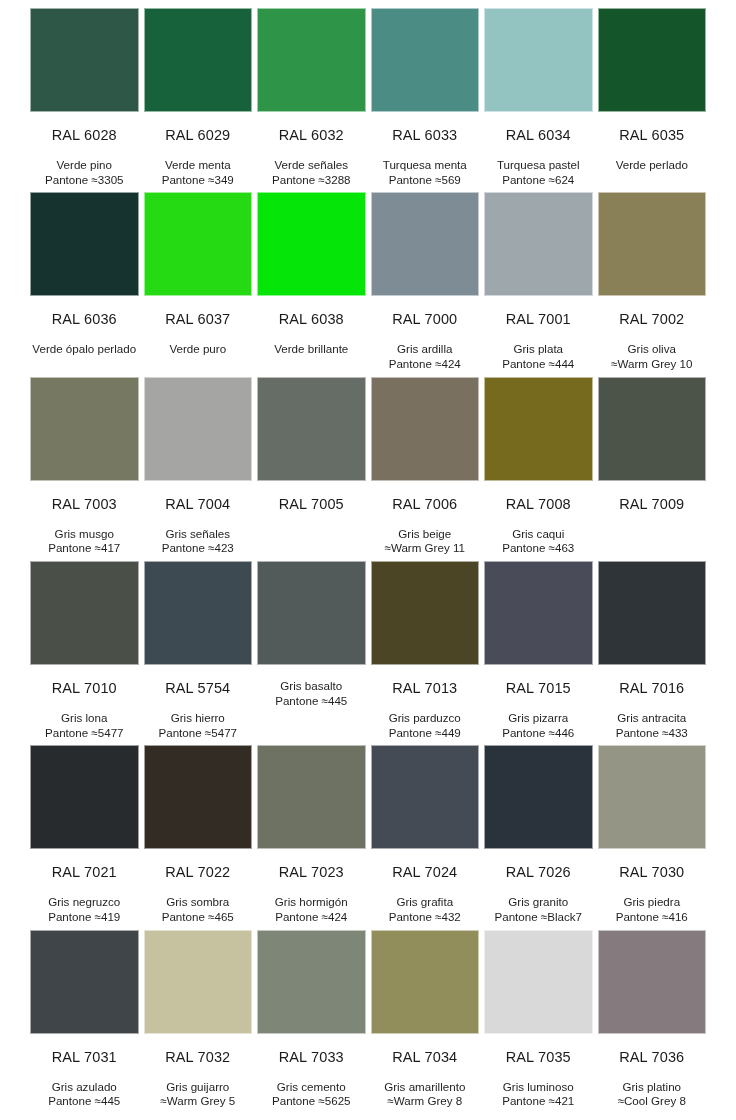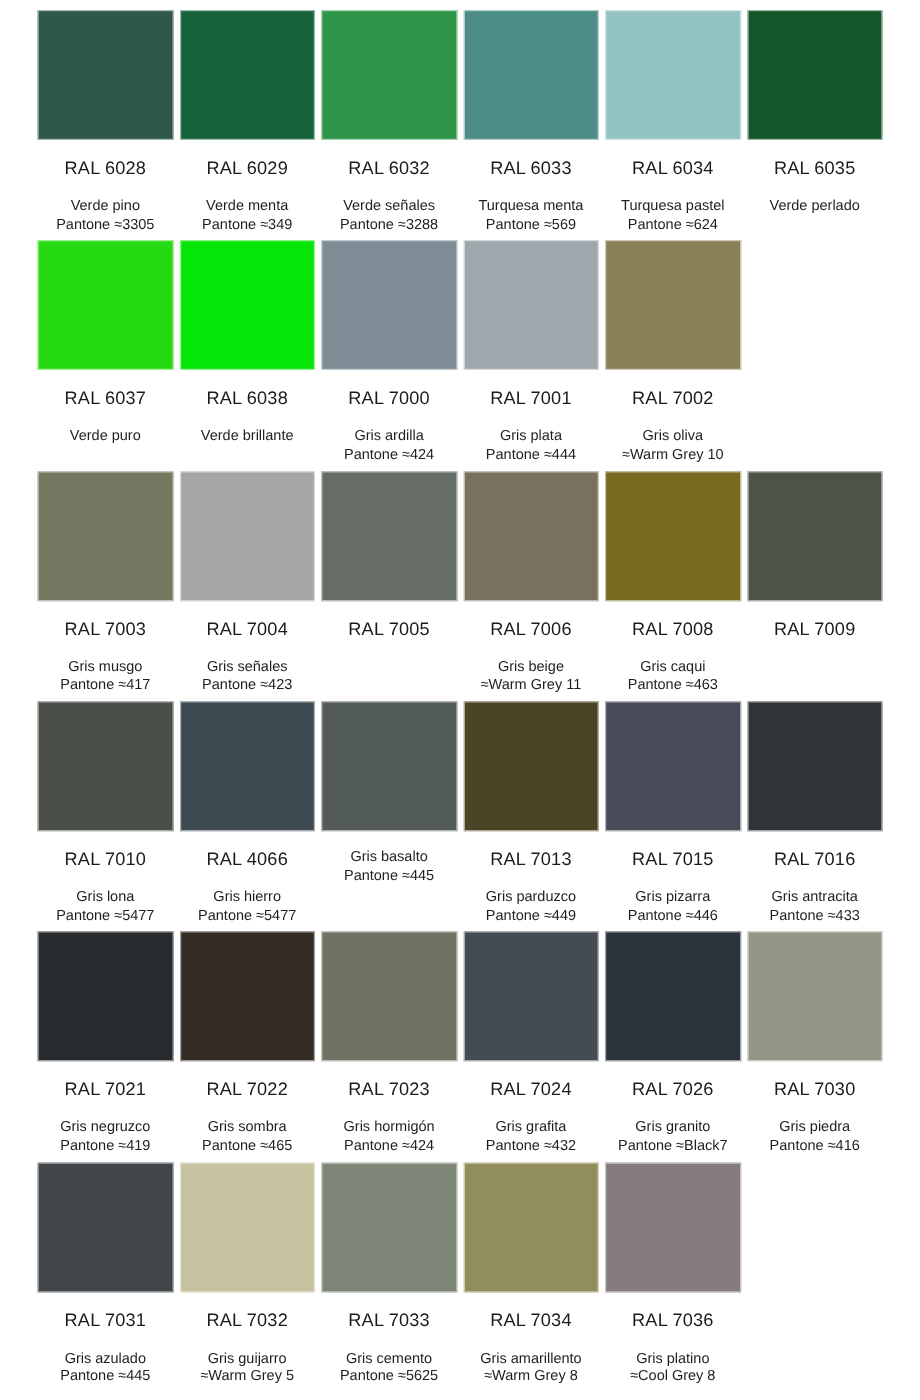--- a/index.html
+++ b/index.html
@@ -114,20 +114,28 @@
         <div class="swatch" style="background-color: rgb(20, 85, 42);"></div>
         <div class="ral-code">RAL 6035</div>
         <div class="desc">
           <span class="nm">Verde perlado</span>
           <span class="pt"></span>
         </div>
       </div>
     </div>
     <div class="row">
       <div class="cell">
+        <div class="swatch" style="background-color: rgb(23, 51, 47);"></div>
+        <div class="ral-code">RAL 6036</div>
+        <div class="desc">
+          <span class="nm wrap">Verde ópalo perlado</span>
+          <span class="pt"></span>
+        </div>
+      </div>
+      <div class="cell">
         <div class="swatch" style="background-color: rgb(38, 218, 19);"></div>
         <div class="ral-code">RAL 6037</div>
         <div class="desc">
           <span class="nm">Verde puro</span>
           <span class="pt"></span>
         </div>
       </div>
       <div class="cell">
         <div class="swatch" style="background-color: rgb(5, 229, 7);"></div>
         <div class="ral-code">RAL 6038</div>
@@ -207,21 +215,21 @@
       <div class="cell">
         <div class="swatch" style="background-color: rgb(74, 79, 71);"></div>
         <div class="ral-code">RAL 7010</div>
         <div class="desc">
           <span class="nm">Gris lona</span>
           <span class="pt">Pantone ≈5477</span>
         </div>
       </div>
       <div class="cell">
         <div class="swatch" style="background-color: rgb(62, 74, 81);"></div>
-        <div class="ral-code">RAL 4066</div>
+        <div class="ral-code">RAL 5754</div>
         <div class="desc">
           <span class="nm">Gris hierro</span>
           <span class="pt">Pantone ≈5477</span>
         </div>
       </div>
       <div class="cell">
         <div class="swatch" style="background-color: rgb(83, 90, 90);"></div>
         <div class="desc">
           <span class="nm">Gris basalto</span>
           <span class="pt">Pantone ≈445</span>
@@ -326,20 +334,28 @@
           <span class="nm">Gris cemento</span>
           <span class="pt">Pantone ≈5625</span>
         </div>
       </div>
       <div class="cell">
         <div class="swatch" style="background-color: rgb(145, 142, 91);"></div>
         <div class="ral-code">RAL 7034</div>
         <div class="desc">
           <span class="nm">Gris amarillento</span>
           <span class="pt">≈Warm Grey 8</span>
+        </div>
+      </div>
+      <div class="cell">
+        <div class="swatch" style="background-color: rgb(216, 217, 216);"></div>
+        <div class="ral-code">RAL 7035</div>
+        <div class="desc">
+          <span class="nm">Gris luminoso</span>
+          <span class="pt">Pantone ≈421</span>
         </div>
       </div>
       <div class="cell">
         <div class="swatch" style="background-color: rgb(133, 122, 125);"></div>
         <div class="ral-code">RAL 7036</div>
         <div class="desc">
           <span class="nm">Gris platino</span>
           <span class="pt">≈Cool Grey 8</span>
         </div>
       </div>

